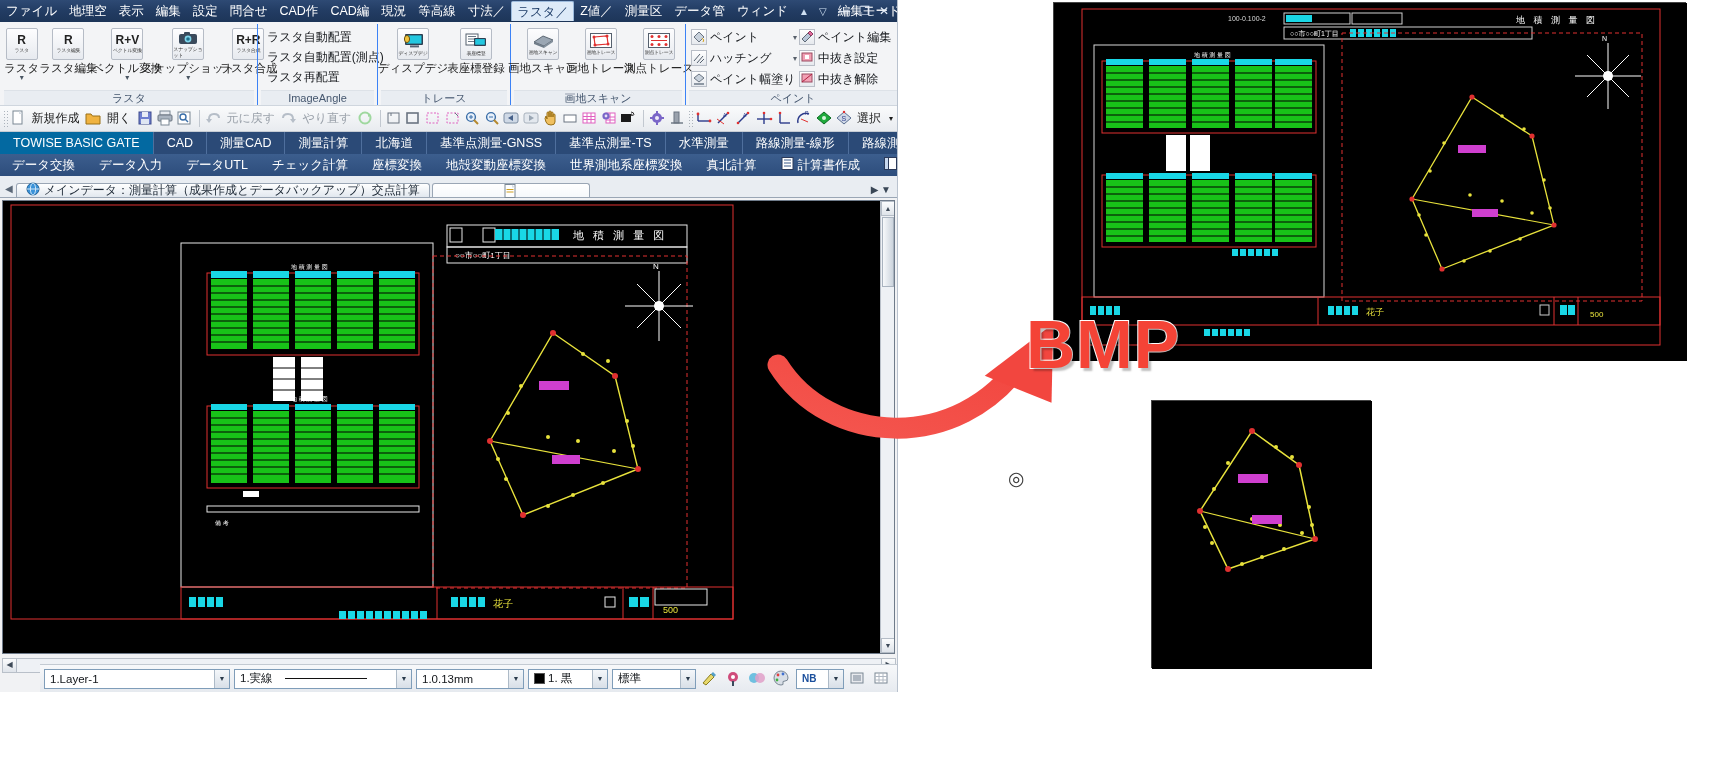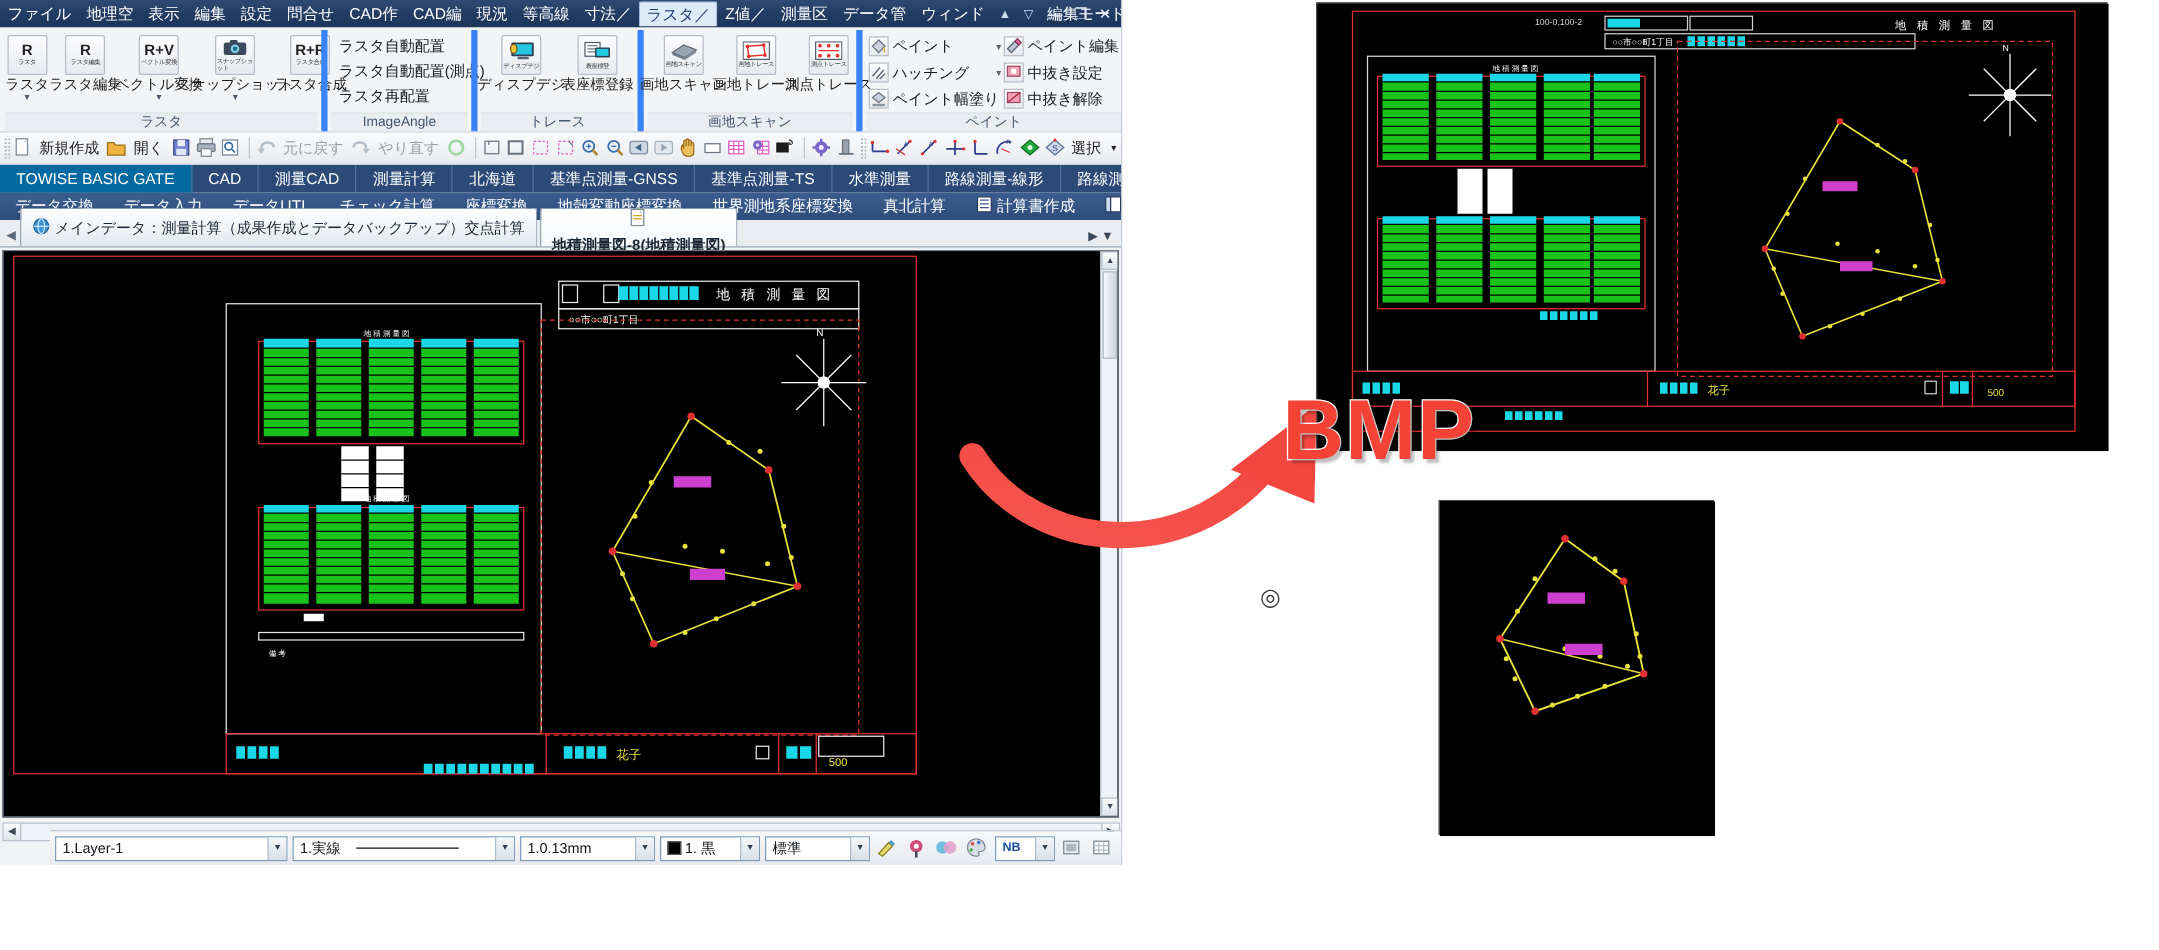--- a/index.html
+++ b/index.html
@@ -43,21 +43,21 @@
     color:#e6eefa; font-size:12px; gap:9px; padding-right:6px;
   }
 
   
   .ribbon {
     position:relative; height: 84px; background:#f3f4f6;
     border-bottom:1px solid #cfd6de;
     display:flex; align-items:stretch; padding: 2px 0 0 1px;
   }
   .rgroup { position:relative; display:flex; flex-direction:column; justify-content:space-between; padding: 2px 3px 0 3px; }
-  .rgroup + .rgroup { border-left:5px solid #3b82f6; }
+  .rgroup + .rgroup { border-left:1px solid #3b82f6; }
   .rgroup .gbody { display:flex; align-items:flex-start; flex:1; }
   .rgroup .gtitle {
     text-align:center; font-size:11px; color:#44566e; height:15px; line-height:15px;
     background:#e9edf2; border-top:1px solid #dde2e8;
   }
   .bigbtn {
     width: 54px; display:flex; flex-direction:column; align-items:center;
     padding-top: 2px; cursor:default;
   }
   .bigbtn .ico {
@@ -108,21 +108,21 @@
   .modtabs2 .tab { padding:0 12px; display:flex; align-items:center; gap:4px; }
 
   
   .doctabs {
     height: 22px; background:#e9edf2; display:flex; align-items:flex-end;
     border-bottom:1px solid #9aa6b5; padding-left:2px; white-space:nowrap;
     font-size:12px; position:relative;
   }
   .doctabs .nav { color:#5b6878; font-size:10px; padding:0 3px 3px 3px; }
   .doctabs .dtab {
-    height:31px; display:flex; align-items:center; gap:4px; padding:0 9px;
+    height:14px; display:flex; align-items:center; gap:4px; padding:0 9px;
     background: linear-gradient(to bottom,#ffffff,#e2e8ef);
     border:1px solid #9aa6b5; border-bottom:none; border-radius:3px 3px 0 0;
     color:#1a2633; margin-right:2px;
   }
   .doctabs .dtab.sel { background: linear-gradient(to bottom,#ffffff,#f6f8fb); font-weight:bold;flex-direction:column; }
   .doctabs .right { margin-left:auto; display:flex; align-items:center; gap:6px; padding:0 6px 2px 0; color:#3a4756; font-size:10px;}
 
   
   .canvaswrap { position:relative; background:#000; height: 454px; border:1px solid #6f7b8a; margin:2px 2px 0 2px; overflow:hidden;}
   .vscroll { position:absolute; right:0; top:0; width:14px; bottom:0; background:#eef1f5; border-left:1px solid #b9c0c9;}

